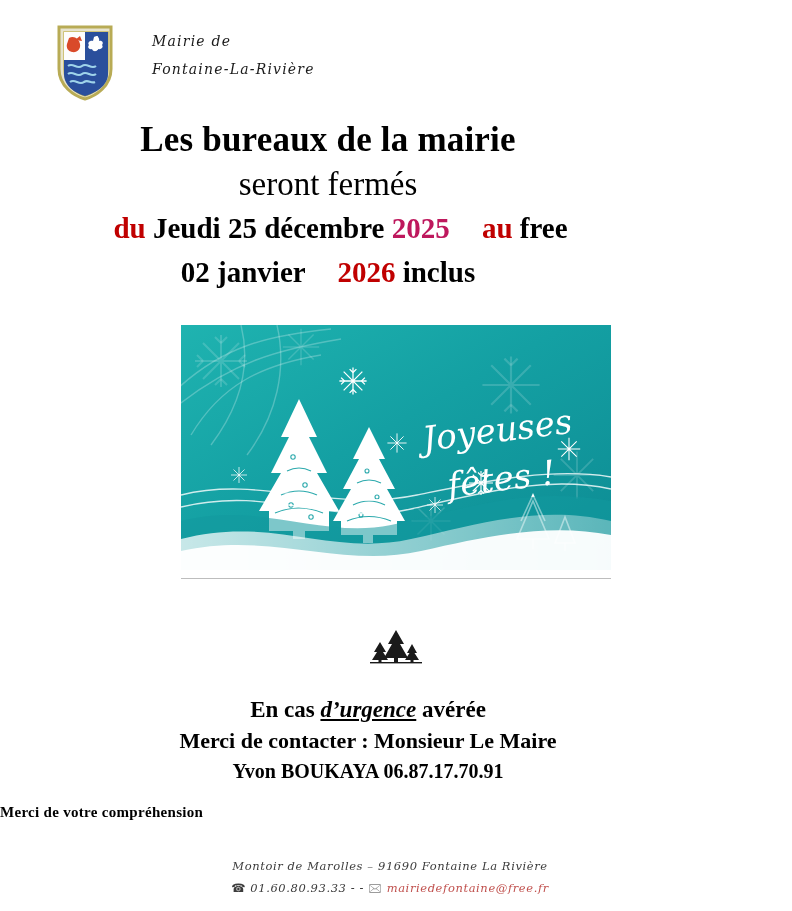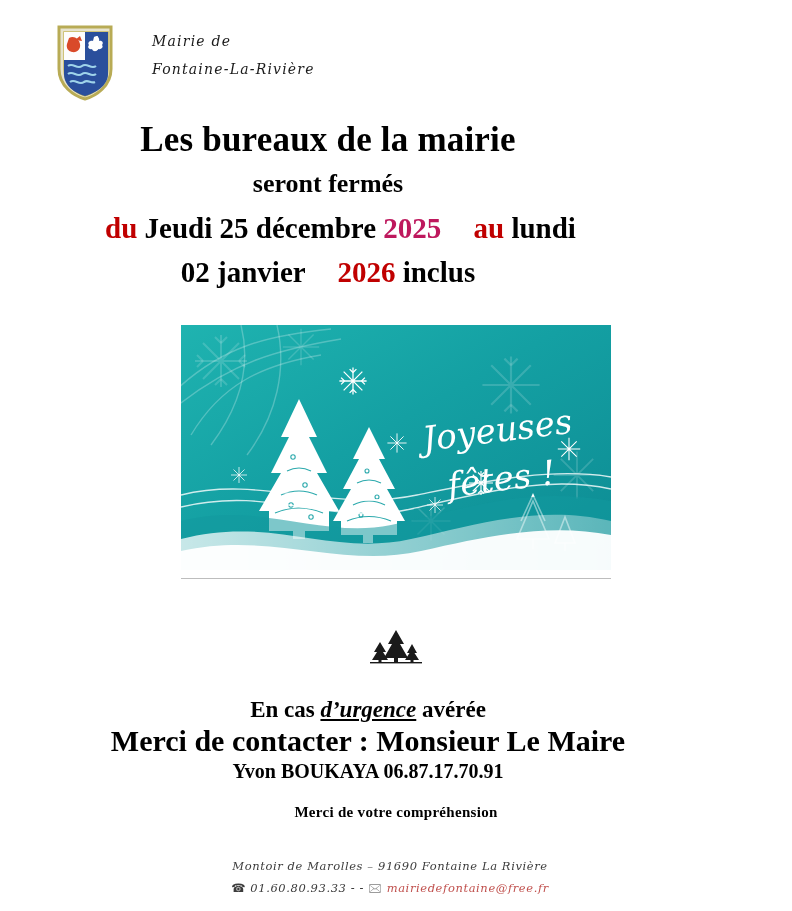--- a/index.html
+++ b/index.html
@@ -49,22 +49,22 @@
     width: 656px;
     text-align: center;
     line-height: 44px;
   }
   .announce .l1 {
     font-size: 35px;
     font-weight: bold;
     letter-spacing: 0.2px;
   }
   .announce .l2 {
-    font-size: 26px;
-    font-weight: bold;
+    font-size: 33px;
+    font-weight: normal;
   }
   .announce .l3, .announce .l4 {
     font-size: 29px;
     font-weight: bold;
   }
   .red { color: #c00000; margin-left: 25px; }
   .green { color: #be185d; }
 
   
   .card {
@@ -99,29 +99,28 @@
   .emergency {
     position: absolute;
     top: 694px;
     left: 0;
     width: 736px;
     text-align: center;
     line-height: 31px;
   }
   .emergency .e1 { font-size: 23px; font-weight: bold; }
   .emergency .e1 em { font-style: italic; text-decoration: underline; }
-  .emergency .e2 { font-size: 30px; font-weight: bold; }
+  .emergency .e2 { font-size: 22px; font-weight: bold; }
   .emergency .e3 { font-size: 20px; font-weight: bold; }
 
   .thanks {
     position: absolute;
     top: 804px;
     left: 0;
     width: 792px;
-    text-align: center;
     font-size: 15px;
     font-weight: bold;
     letter-spacing: 0.3px;
   }
 
   
   .footer {
     position: absolute;
     top: 855px;
     left: 0;
@@ -165,21 +164,21 @@
 </div>
 
 <div class="announce">
   <div class="l1">Les bureaux de la mairie</div>
   <div class="l2">seront fermés</div>
   <div class="l3">
     <span class="red">du</span>
     <span>Jeudi 25 décembre</span>
     <span class="green">2025</span>
     <span class="red">au</span>
-    <span>lundi</span>
+    <span>free</span>
   </div>
   <div class="l4">
     <span>02 janvier</span>
     <span class="red">2026</span>
     <span>inclus</span>
   </div>
 </div>
 
 <div class="card">
   <svg width="430" height="245" viewBox="0 0 430 245">

